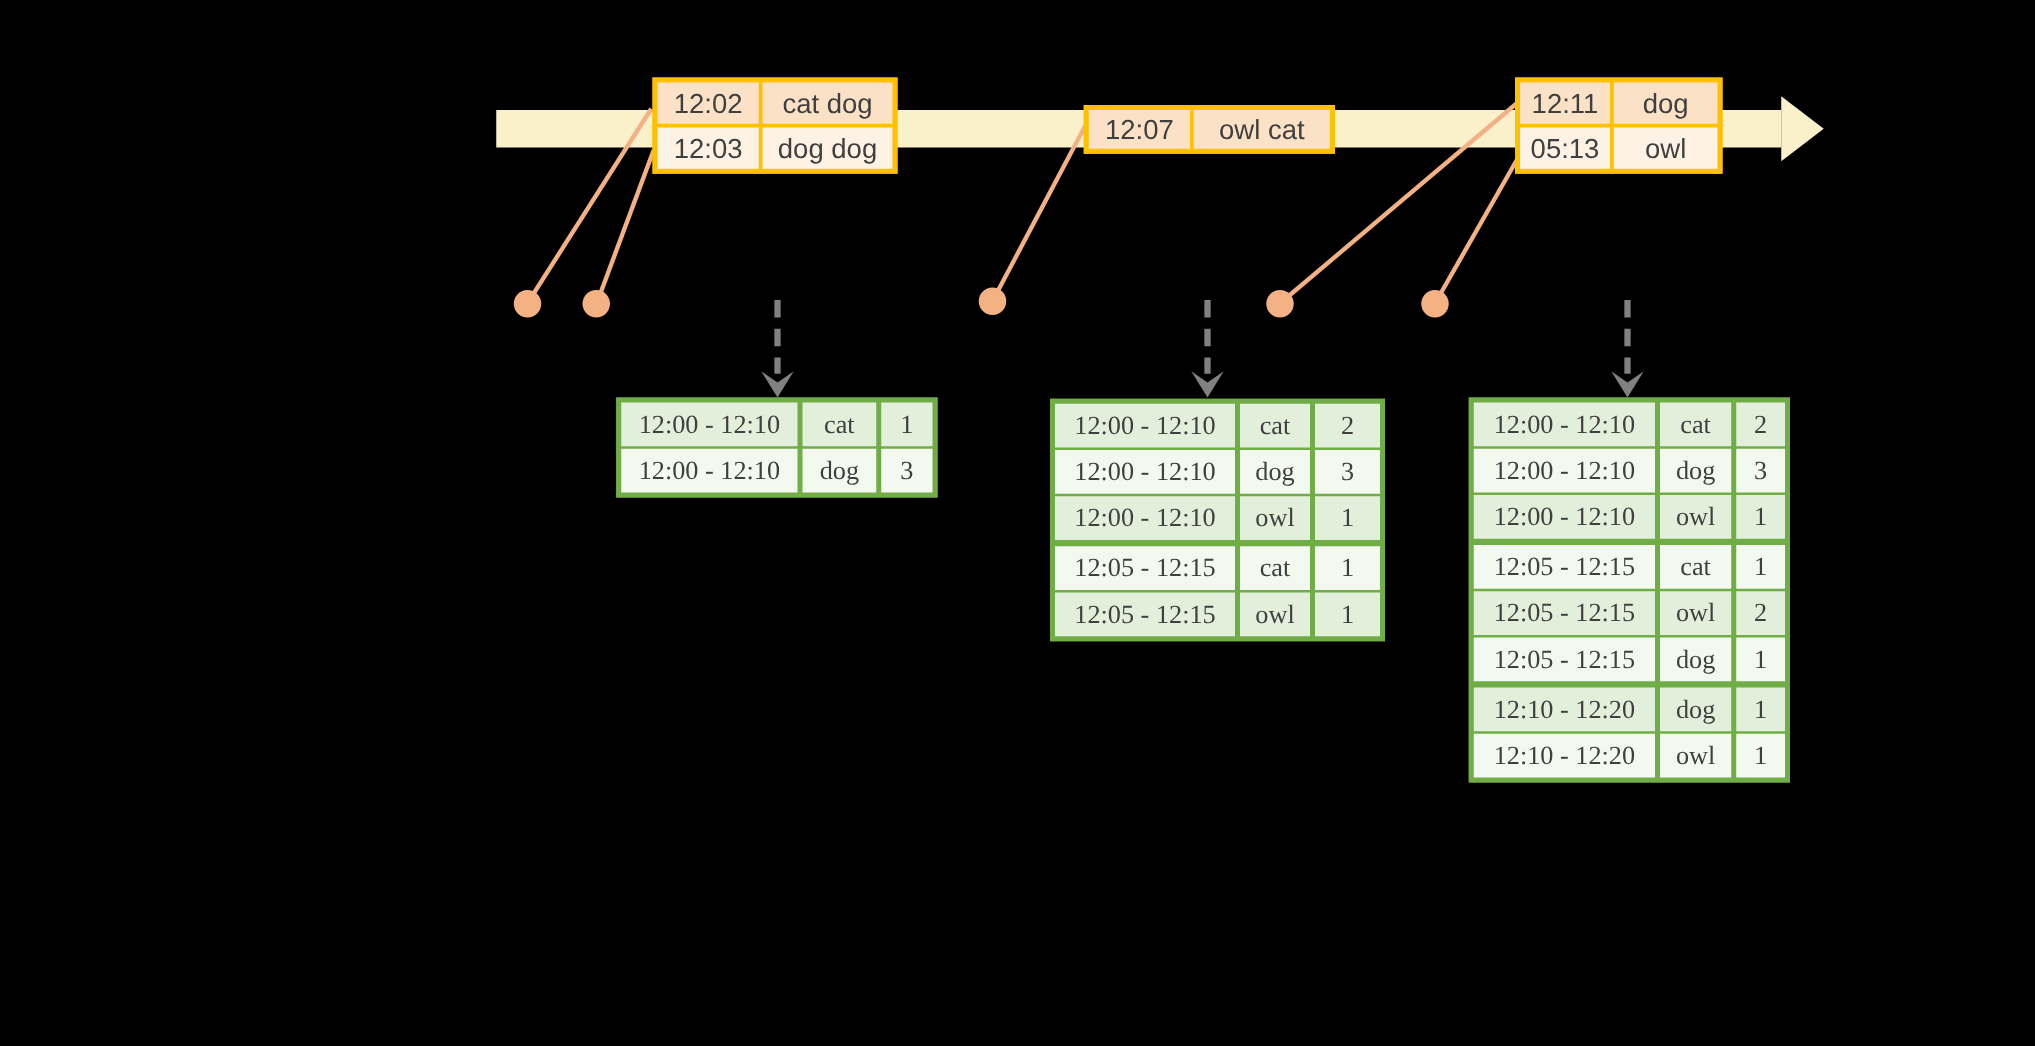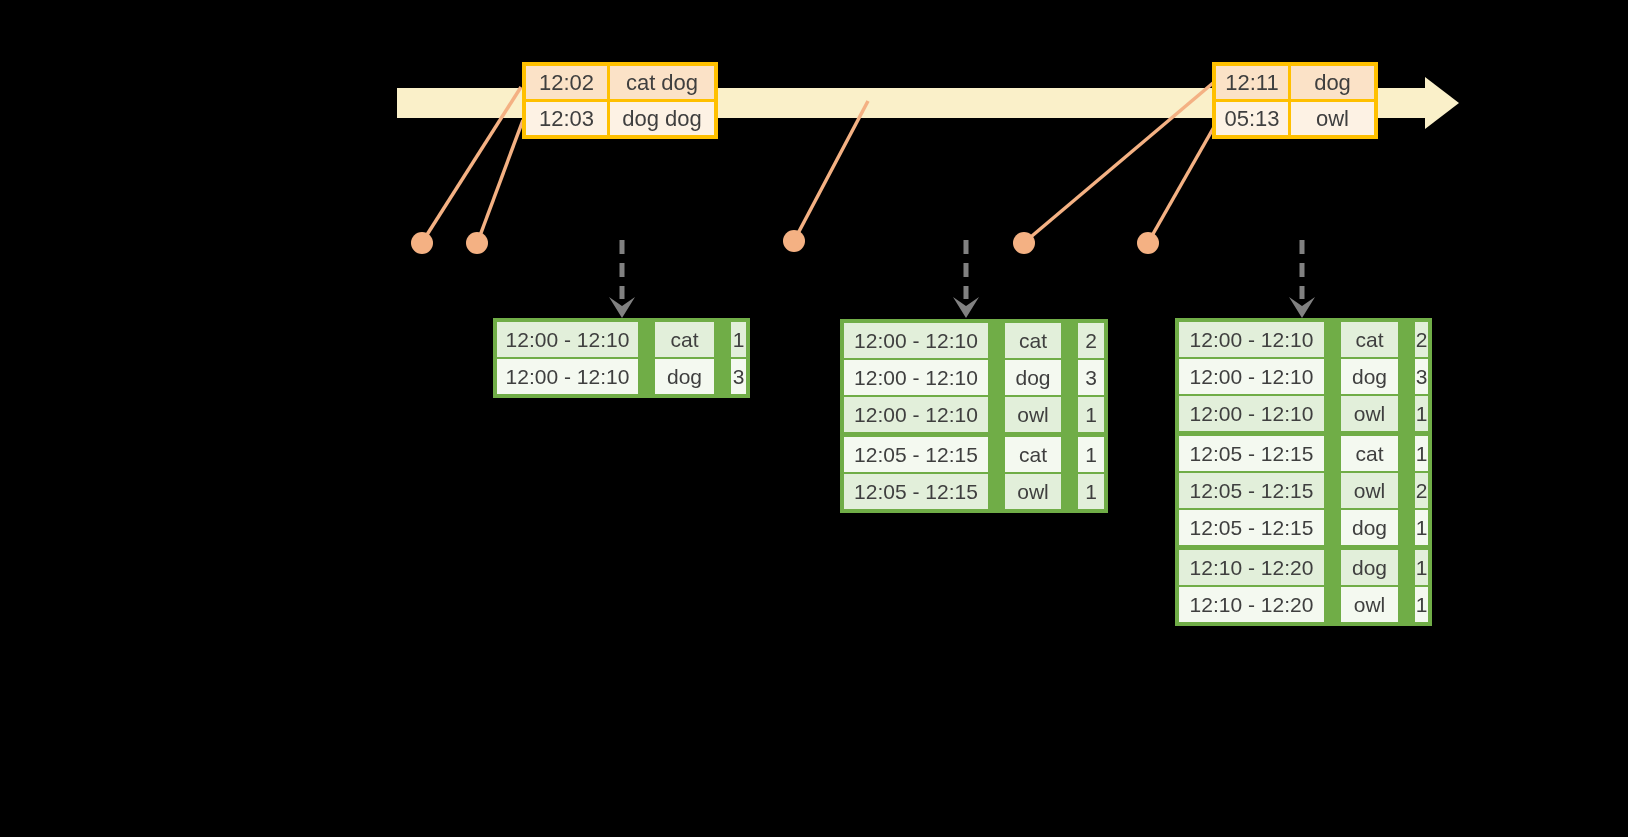--- a/index.html
+++ b/index.html
@@ -77,21 +77,21 @@
   
   .gtable {
     position: absolute;
     box-sizing: border-box;
     border: 4px solid var(--result_border, #70AD47);
     background: var(--result_border, #70AD47);
   }
   #g1 { left: 493px;  top: 318px; width: 257px; }
   #g2 { left: 840px;  top: 319px; width: 268px; }
   #g3 { left: 1175px; top: 318px; width: 257px; }
-  .grow { display: grid; column-gap: 17px; margin-top: 2px; }
+  .grow { display: grid; column-gap: 4px; margin-top: 2px; font-family: Liberation Serif, serif; }
   .grow:first-child { margin-top: 0; }
   .grow.gsep { margin-top: 5px; }
   #g1 .grow { grid-template-columns: 141px 59px 1fr; }
   #g2 .grow { grid-template-columns: 144px 56px 1fr; }
   #g3 .grow { grid-template-columns: 145px 57px 1fr; }
   .gcell {
     height: 35px;
     display: flex;
     align-items: center;
     justify-content: center;
@@ -135,20 +135,24 @@
     </g>
   </svg>
 
   <div class="etable" id="e1">
     <div class="ecell peach">12:02</div>
     <div class="ecell peach">cat dog</div>
     <div class="ecell cream">12:03</div>
     <div class="ecell cream">dog dog</div>
   </div>
 
+  <div class="etable" id="e2">
+    <div class="ecell peach">12:07</div>
+    <div class="ecell peach">owl cat</div>
+  </div>
 
   <div class="etable" id="e3">
     <div class="ecell peach">12:11</div>
     <div class="ecell peach">dog</div>
     <div class="ecell cream">05:13</div>
     <div class="ecell cream">owl</div>
   </div>
 
   <div class="gtable" id="g1">
     <div class="grow">

